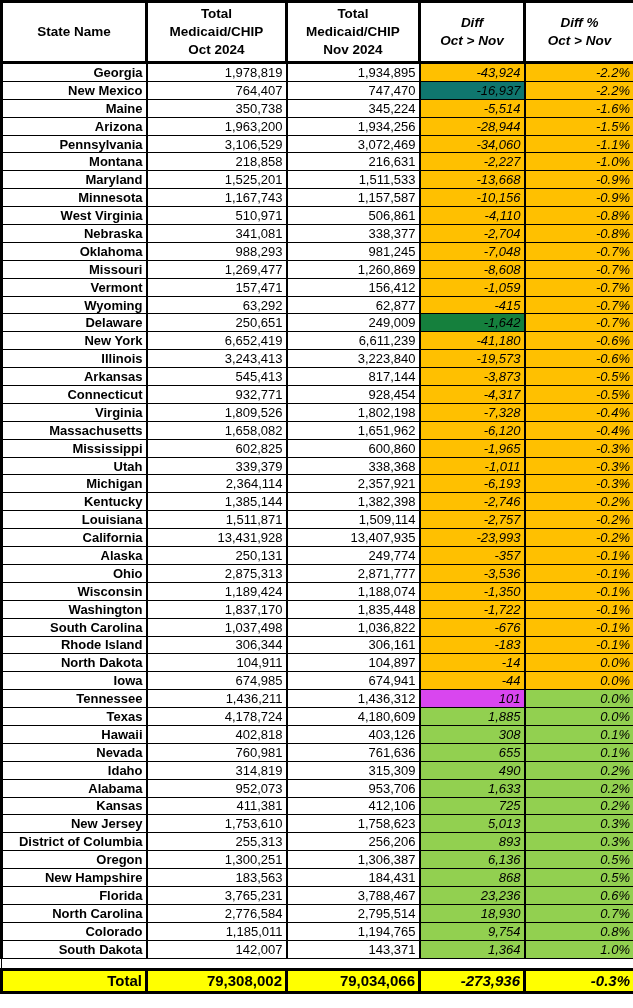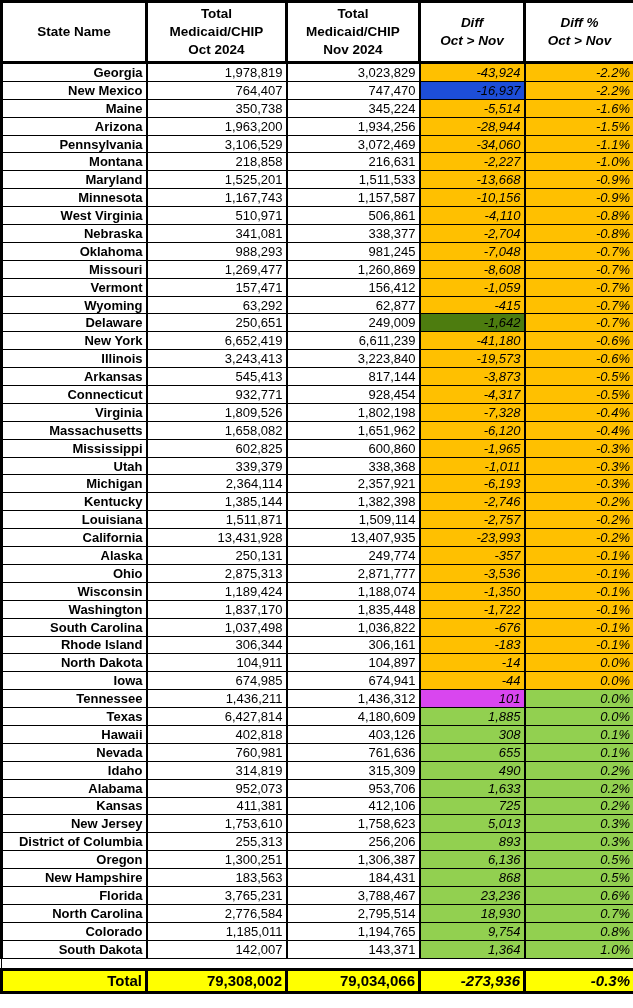--- a/index.html
+++ b/index.html
@@ -105,29 +105,29 @@
         <th class="hdr-italic">Diff
 Oct &gt; Nov</th>
         <th class="hdr-italic">Diff %
 Oct &gt; Nov</th>
       </tr>
     </thead>
     <tbody>
         <tr>
           <td class="cell-state">Georgia</td>
           <td class="cell-num">1,978,819</td>
-          <td class="cell-num">3,023,829</td>
+          <td class="cell-num">1,934,895</td>
           <td class="cell-diff" style="background: rgb(255, 192, 0);">-43,924</td>
           <td class="cell-pct" style="background: rgb(255, 192, 0);">-2.2%</td>
         </tr>
         <tr>
           <td class="cell-state">New Mexico</td>
           <td class="cell-num">764,407</td>
           <td class="cell-num">747,470</td>
-          <td class="cell-diff" style="background: #1d4ed8;">-16,937</td>
+          <td class="cell-diff" style="background: #0f766e;">-16,937</td>
           <td class="cell-pct" style="background: rgb(255, 192, 0);">-2.2%</td>
         </tr>
         <tr>
           <td class="cell-state">Maine</td>
           <td class="cell-num">350,738</td>
           <td class="cell-num">345,224</td>
           <td class="cell-diff" style="background: rgb(255, 192, 0);">-5,514</td>
           <td class="cell-pct" style="background: rgb(255, 192, 0);">-1.6%</td>
         </tr>
         <tr>
@@ -204,21 +204,21 @@
           <td class="cell-state">Wyoming</td>
           <td class="cell-num">63,292</td>
           <td class="cell-num">62,877</td>
           <td class="cell-diff" style="background: rgb(255, 192, 0);">-415</td>
           <td class="cell-pct" style="background: rgb(255, 192, 0);">-0.7%</td>
         </tr>
         <tr>
           <td class="cell-state">Delaware</td>
           <td class="cell-num">250,651</td>
           <td class="cell-num">249,009</td>
-          <td class="cell-diff" style="background: #4d7c0f;">-1,642</td>
+          <td class="cell-diff" style="background: #15803d;">-1,642</td>
           <td class="cell-pct" style="background: rgb(255, 192, 0);">-0.7%</td>
         </tr>
         <tr>
           <td class="cell-state">New York</td>
           <td class="cell-num">6,652,419</td>
           <td class="cell-num">6,611,239</td>
           <td class="cell-diff" style="background: rgb(255, 192, 0); padding-left: 18px;">-41,180</td>
           <td class="cell-pct" style="background: rgb(255, 192, 0);">-0.6%</td>
         </tr>
         <tr>
@@ -356,21 +356,21 @@
         </tr>
         <tr>
           <td class="cell-state">Tennessee</td>
           <td class="cell-num">1,436,211</td>
           <td class="cell-num">1,436,312</td>
           <td class="cell-diff" style="background: #d946ef;">101</td>
           <td class="cell-pct" style="background: rgb(146, 208, 80);">0.0%</td>
         </tr>
         <tr>
           <td class="cell-state">Texas</td>
-          <td class="cell-num">6,427,814</td>
+          <td class="cell-num">4,178,724</td>
           <td class="cell-num">4,180,609</td>
           <td class="cell-diff" style="background: rgb(146, 208, 80);">1,885</td>
           <td class="cell-pct" style="background: rgb(146, 208, 80);">0.0%</td>
         </tr>
         <tr>
           <td class="cell-state">Hawaii</td>
           <td class="cell-num">402,818</td>
           <td class="cell-num">403,126</td>
           <td class="cell-diff" style="background: rgb(146, 208, 80);">308</td>
           <td class="cell-pct" style="background: rgb(146, 208, 80);">0.1%</td>

